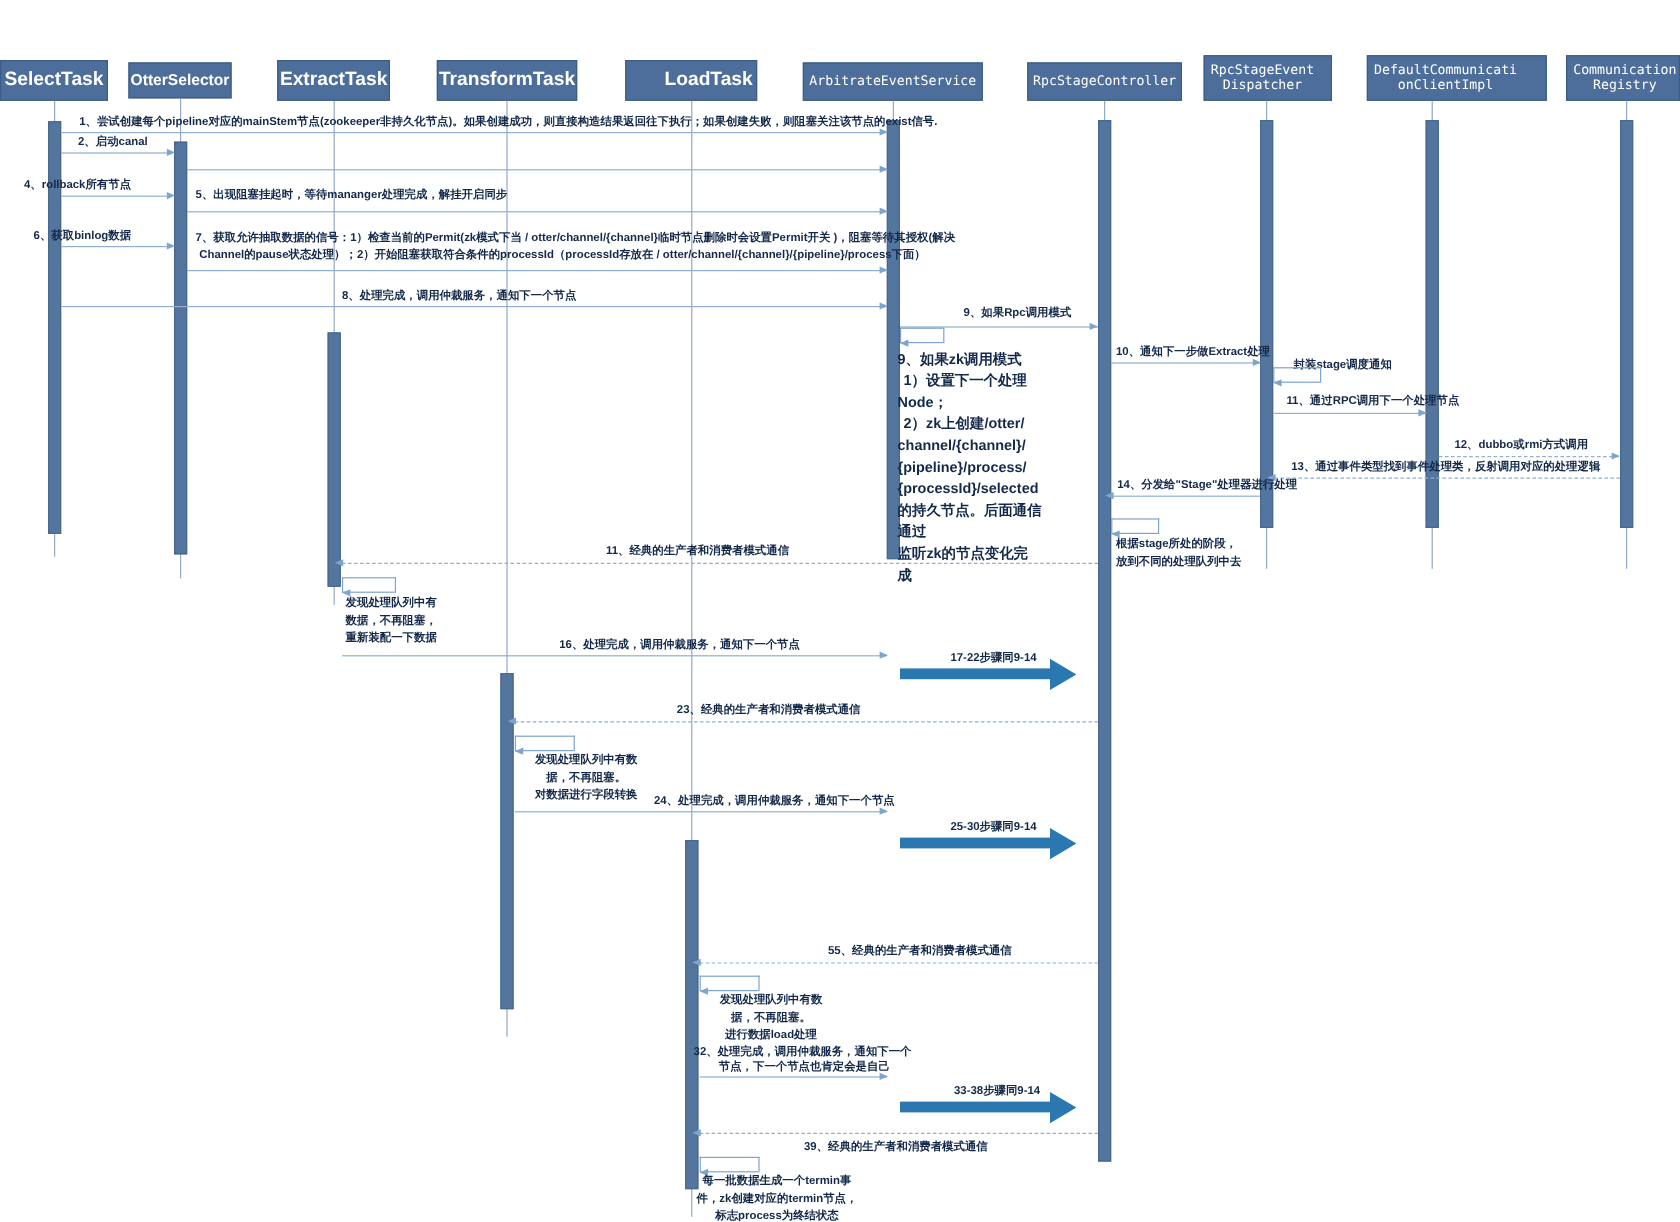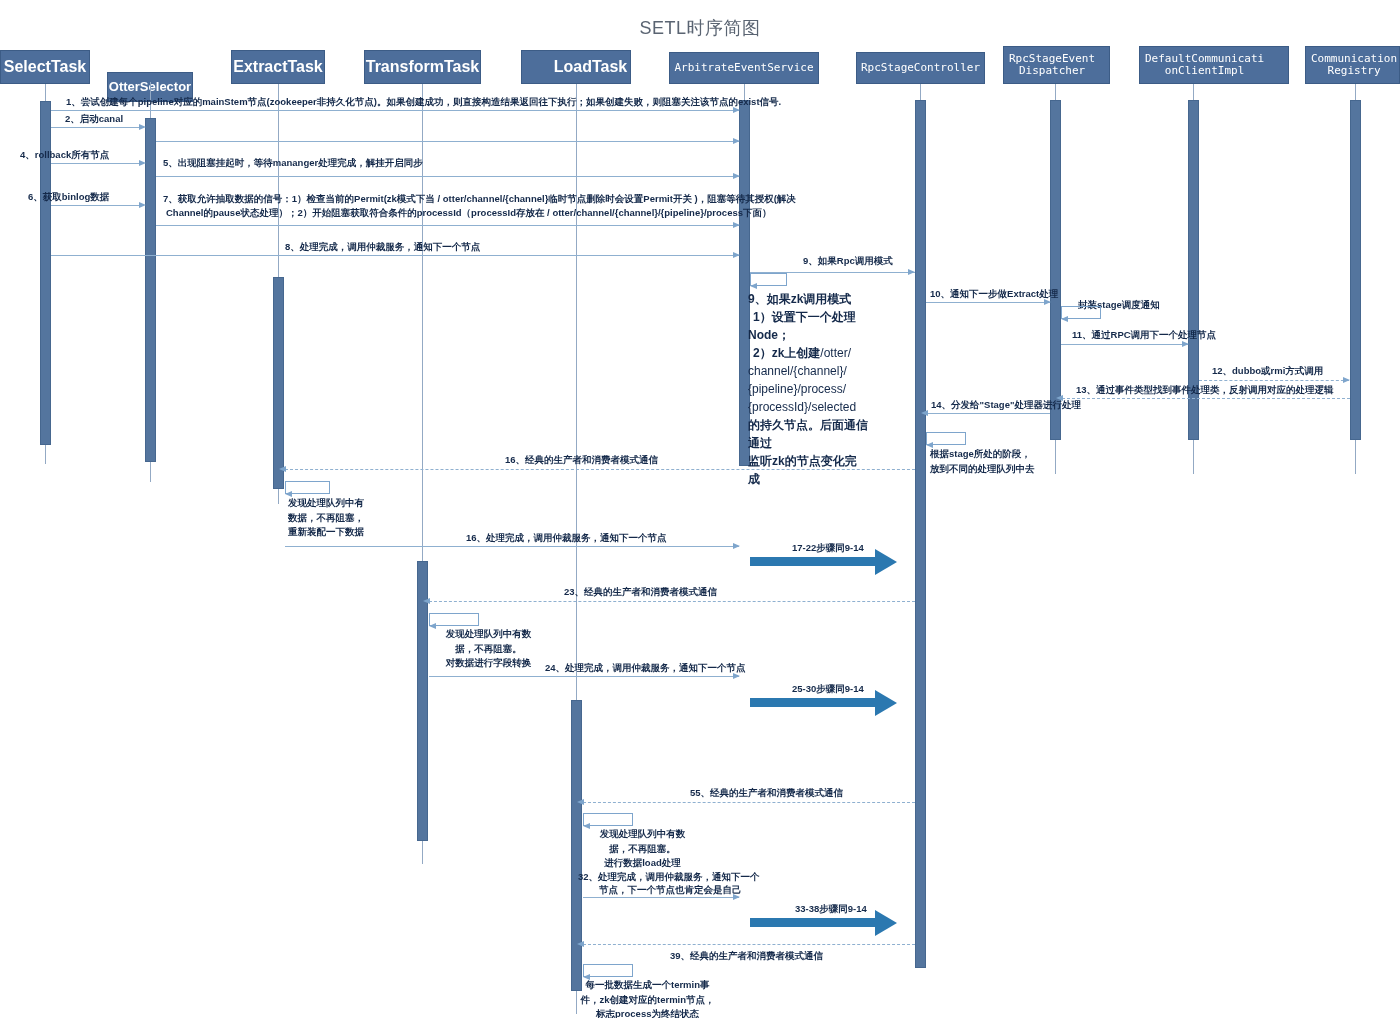--- a/index.html
+++ b/index.html
@@ -68,33 +68,32 @@
   
   .fat{position:absolute;height:9px;background:#2b78b0;}
   .fathead{
     position:absolute;width:0;height:0;
     border-top:13px solid transparent;border-bottom:13px solid transparent;
     border-left:22px solid #2b78b0;
   }
   .fatlabel{
     position:absolute;font-size:9.5px;font-weight:700;color:#14294a;white-space:nowrap;
   }
-  .boldseg{font-weight:400;}
+  .boldseg{font-weight:700;}
 </style>
 </head>
 <body>
 
 <div id="canvas">
 
-  <div class="title">SETL时序简图</div>
 
   <div class="head big" style="left:0px;top:50px;width:90px;height:34px;">
       <span>SelectTask</span>
     </div>
-  <div class="head mid" style="left:107px;top:52px;width:86px;height:30px;margin-top:20px;">
+  <div class="head mid" style="left:107px;top:52px;width:86px;height:30px;">
       <span>OtterSelector</span>
     </div>
   <div class="head big" style="left:231px;top:50px;width:94px;height:34px;">
       <span>ExtractTask</span>
     </div>
   <div class="head big" style="left:364px;top:50px;width:117px;height:34px;">
       <span>TransformTask</span>
     </div>
   <div class="head big" style="left:521px;top:50px;width:110px;height:34px;padding-left:29px;">
       <span>LoadTask</span>
@@ -207,21 +206,21 @@
   <div class="msgline" style="left:926px;top:413px;width:124px;"></div>
   <div class="arrowL" style="left:921px;top:409.5px;"></div>
 
   <div class="selfbox" style="left:926px;top:432px;width:40px;"></div>
   <div class="arrowL" style="left:926px;top:441.5px;"></div>
   <div class="notetext left" style="left:930px;top:447px;width:130px;">
     <span>根据stage所处的阶段，</span><br>
     <span>放到不同的处理队列中去</span>
   </div>
 
-  <div class="msgtext" style="left:505px;top:453px;">16、经典的生产者和消费者模式通信</div>
+  <div class="msgtext" style="left:505px;top:453px;">11、经典的生产者和消费者模式通信</div>
   <div class="msgline dash" style="left:285px;top:469px;width:630px;"></div>
   <div class="arrowL" style="left:279px;top:465.5px;"></div>
 
   <div class="selfbox" style="left:285px;top:481px;width:45px;"></div>
   <div class="arrowL" style="left:285px;top:490.5px;"></div>
   <div class="notetext left" style="left:288px;top:496px;width:120px;">
     <span>发现处理队列中有</span><br>
     <span>数据，不再阻塞，</span><br>
     <span>重新装配一下数据</span>
   </div>

